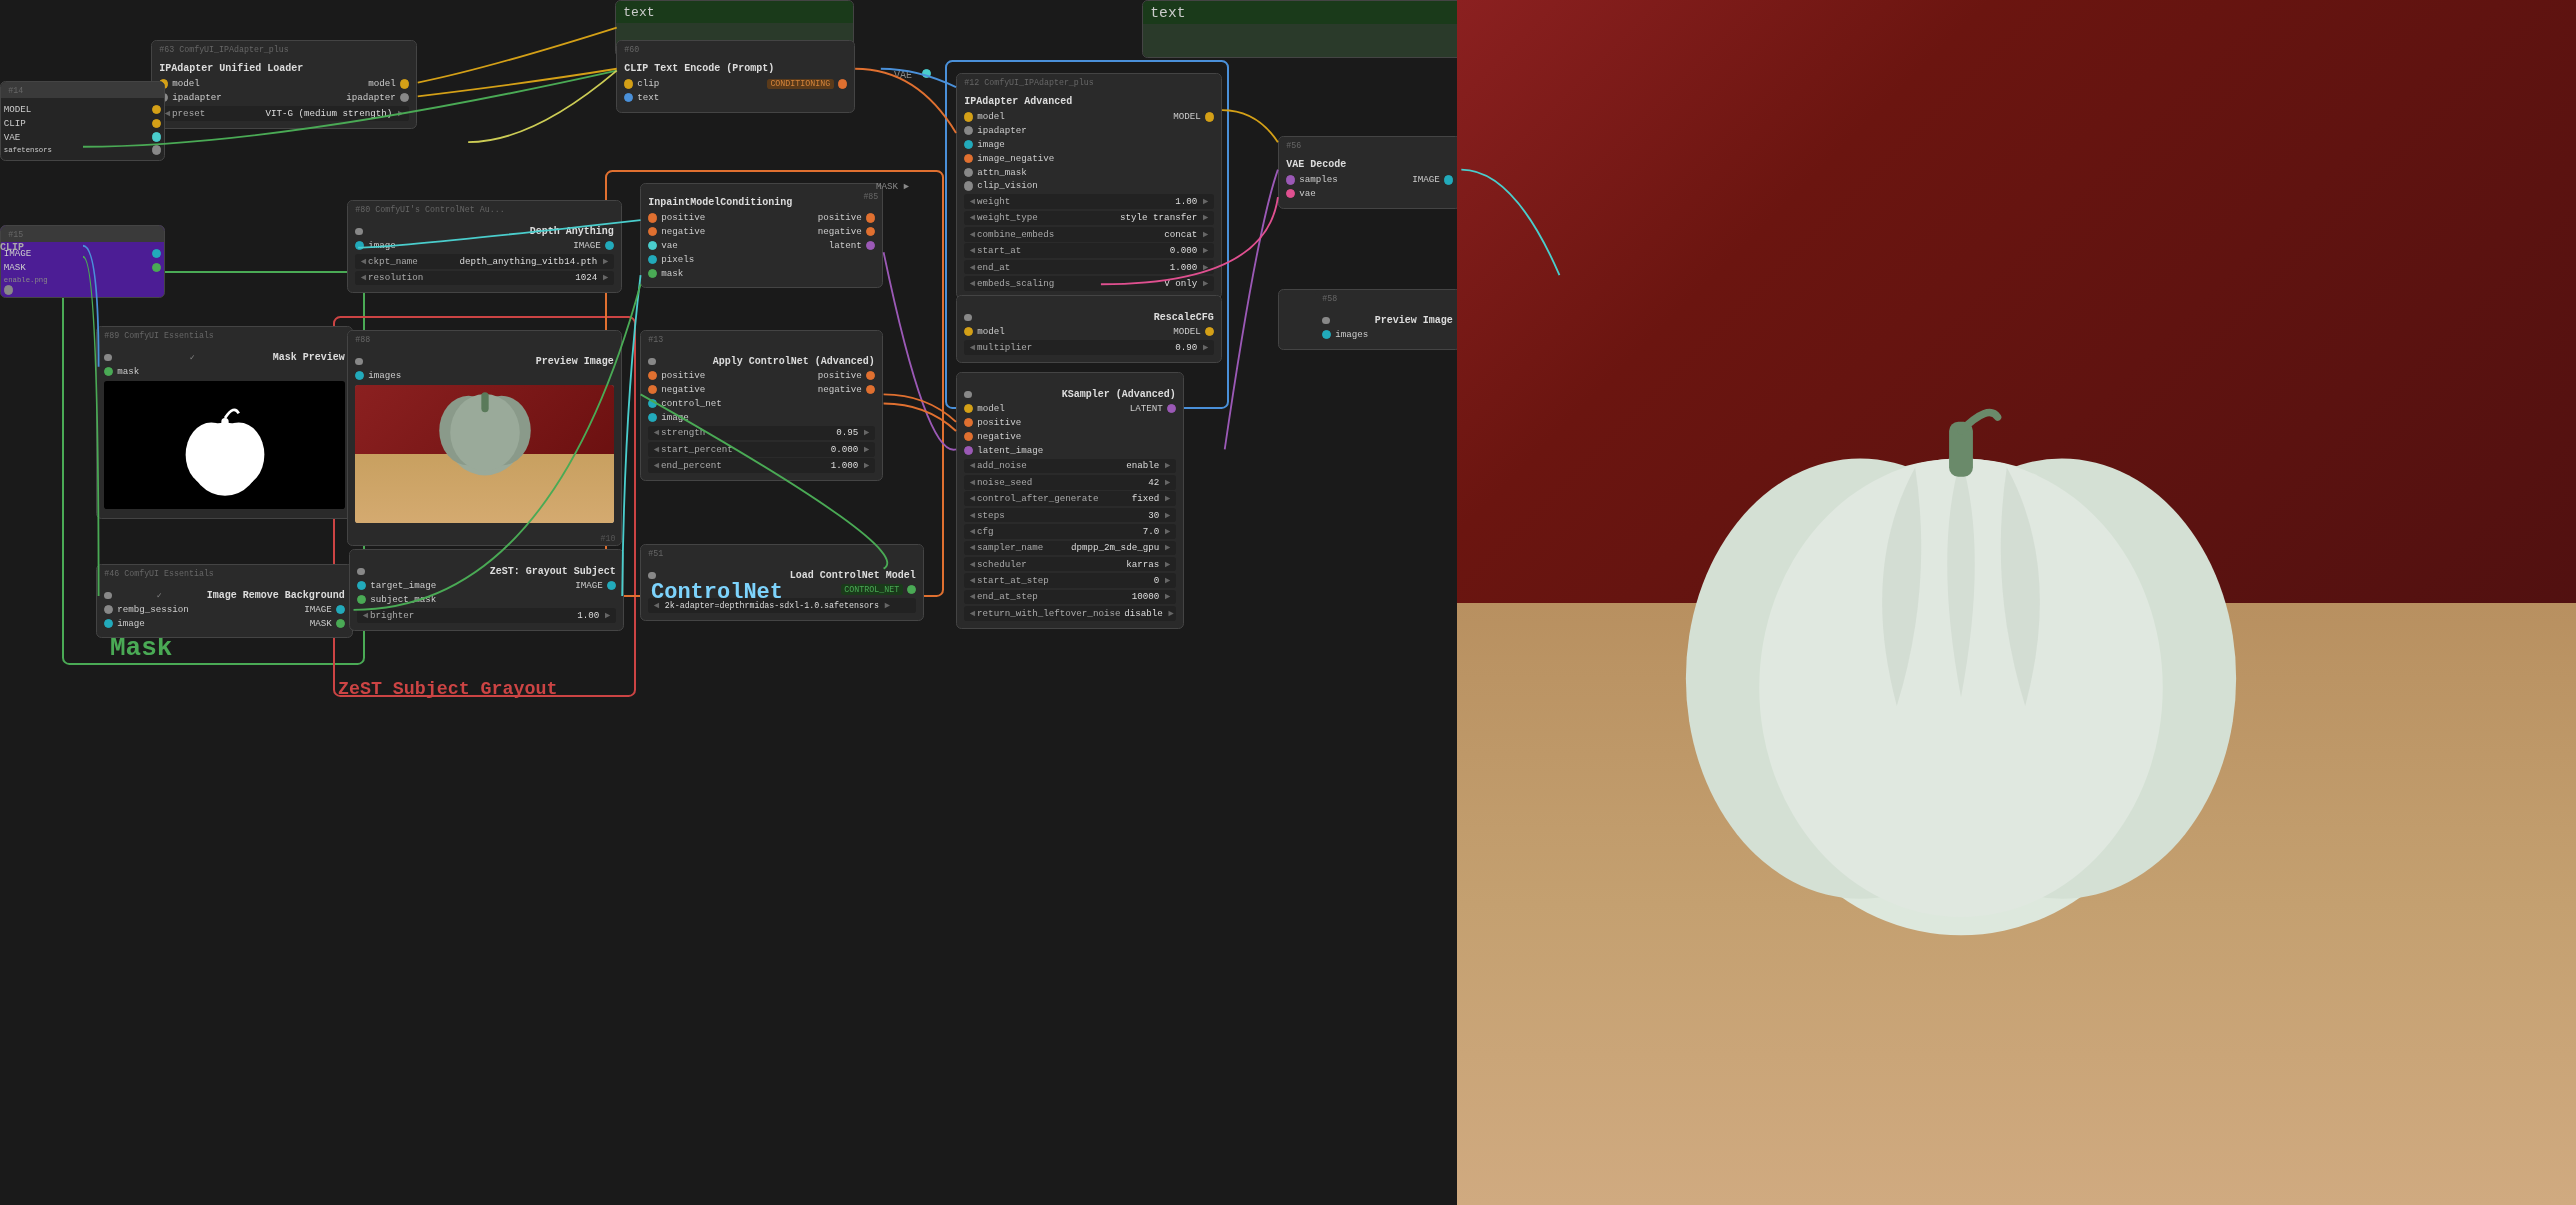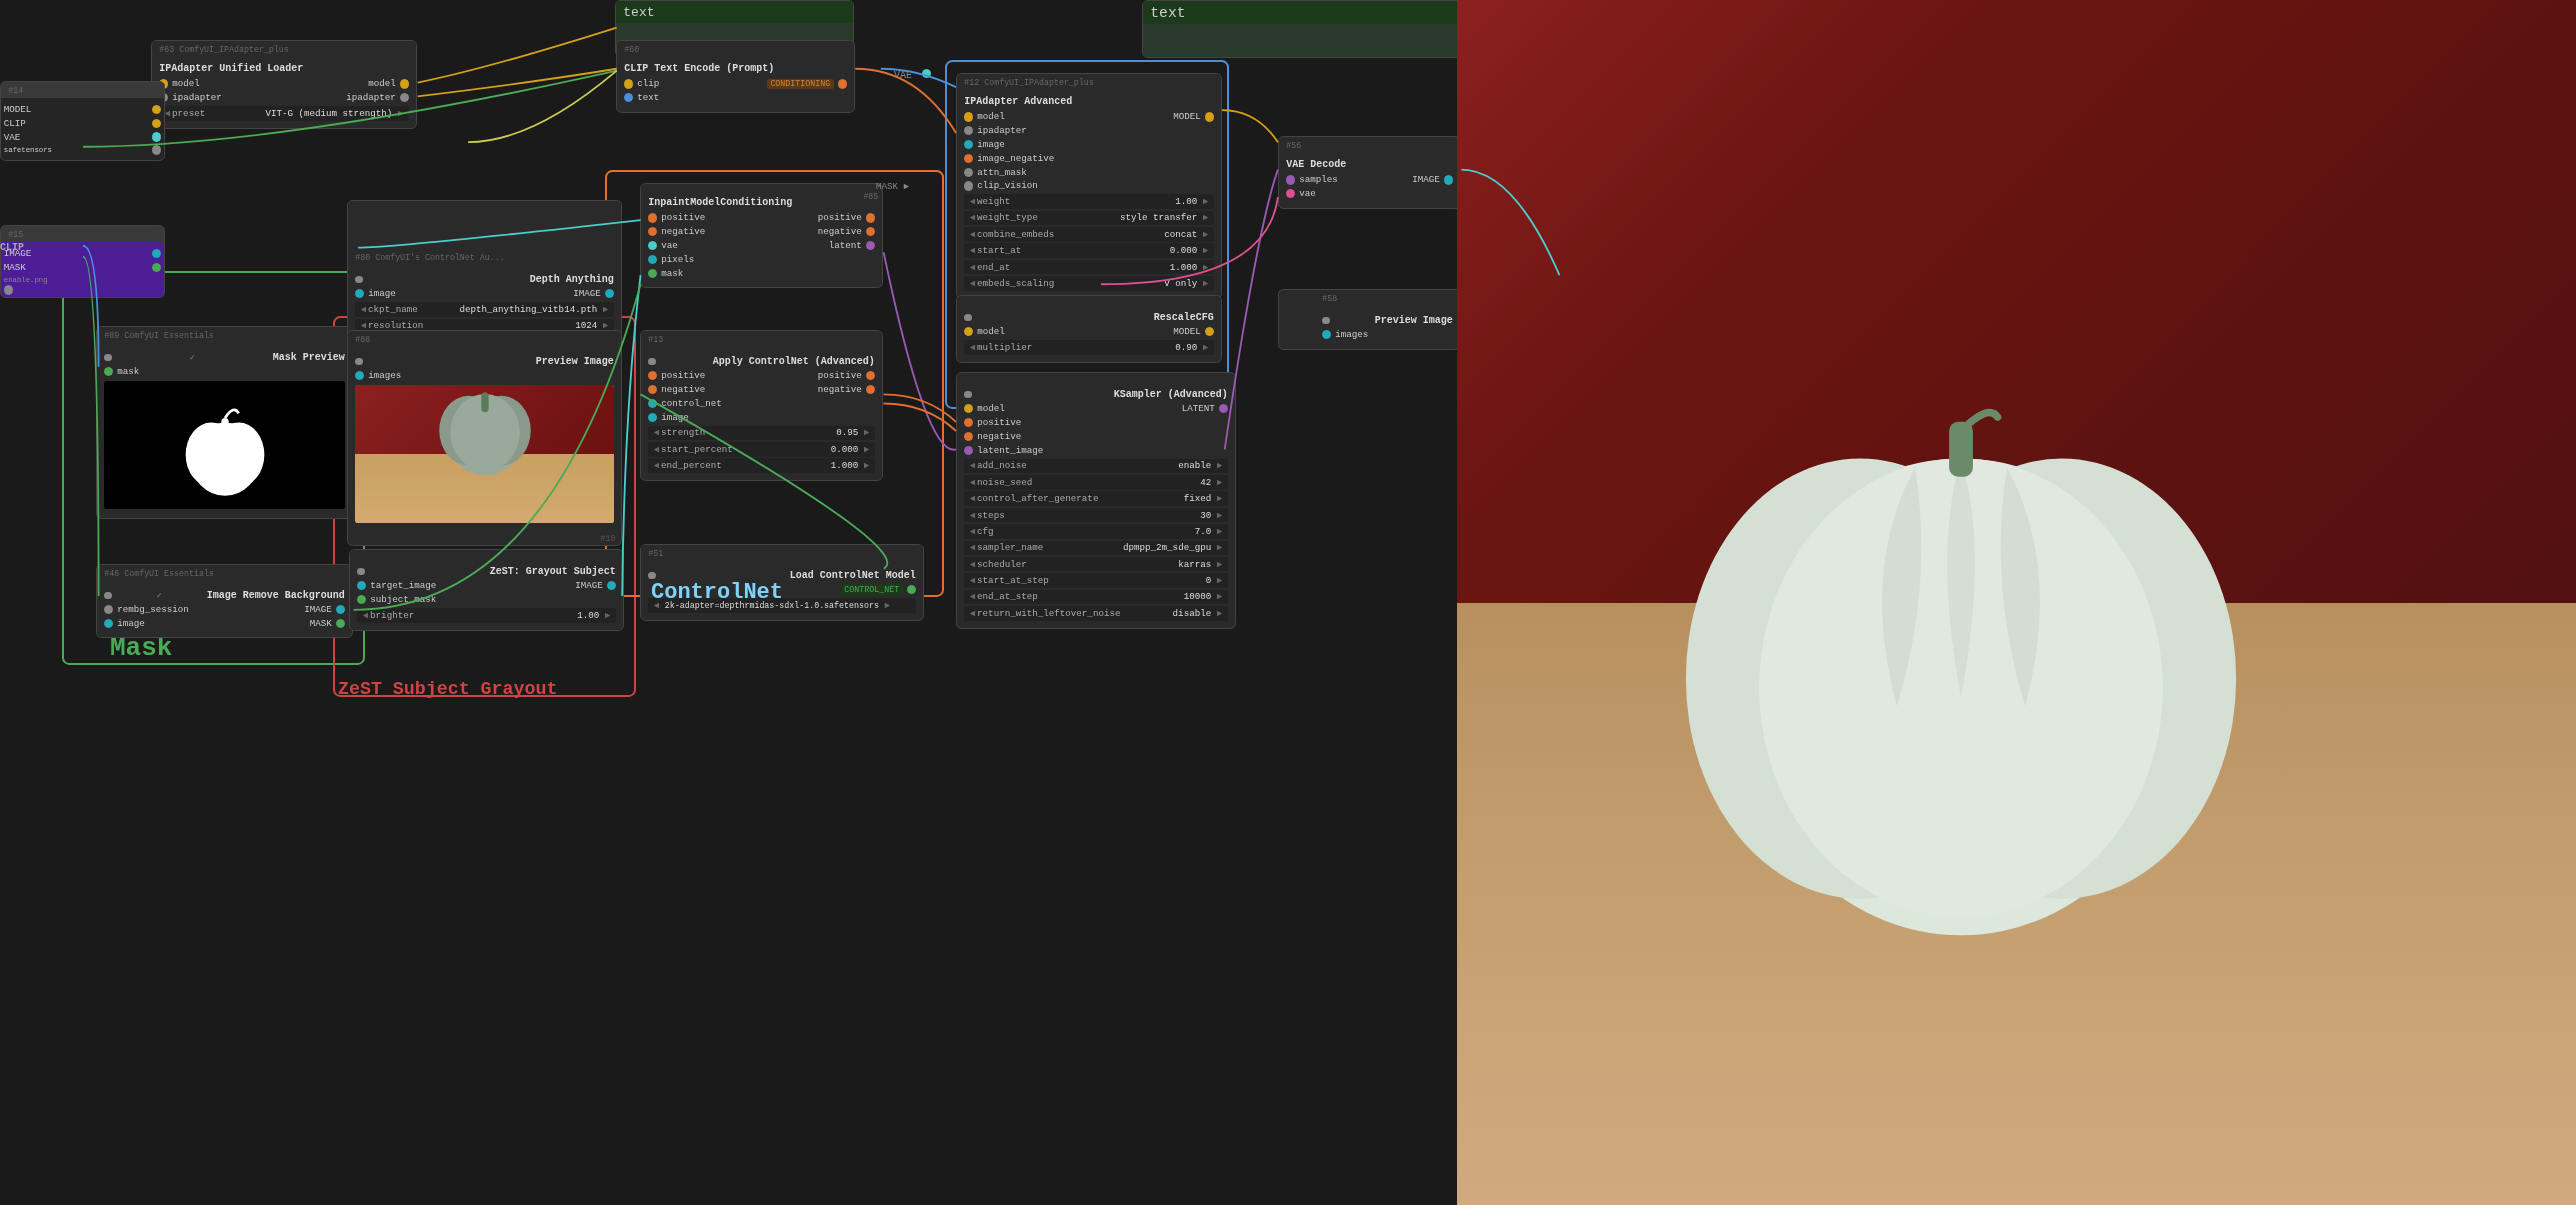--- a/index.html
+++ b/index.html
@@ -357,21 +357,21 @@
       <div class="node-row-right">
         <span>MASK</span>
         <span class="socket socket-green"></span>
       </div>
     </div>
   </div>
 </div>
 
 <div class="node" style="left:347px; top:200px; width:275px;">
   <div class="node-header header-dark-gray">
-    <span style="font-size:8.3px; color:#666;margin-top:48px;">#80 ComfyUI's ControlNet Au...</span>
+    <span style="font-size:8.3px; color:#666;">#80 ComfyUI's ControlNet Au...</span>
   </div>
   <div class="node-body">
     <div class="node-row" style="align-items:center; gap:3.7px;">
       <span style="width:7.3px; height:7.3px; border-radius:50%; background:#888; display:inline-block;"></span>
       <span class="node-title">Depth Anything</span>
     </div>
     <div class="node-row" style="margin-top:3.7px;">
       <div class="node-row-left">
         <span class="socket socket-teal"></span>
         <span>image</span>
@@ -709,21 +709,21 @@
     </div>
     <div class="param-row">
       <span class="arrow">◄</span>
       <span class="param-label">multiplier</span>
       <span class="param-value-right">0.90</span>
       <span class="arrow">►</span>
     </div>
   </div>
 </div>
 
-<div class="node" style="left:956px; top:372px; width:280px;">
+<div class="node" style="left:956px; top:372px; width:228px;">
   <div class="node-header header-dark-gray">
   </div>
   <div class="node-body">
     <div class="node-row" style="align-items:center; gap:3.7px;">
       <span style="width:7.3px; height:7.3px; border-radius:50%; background:#888; display:inline-block;"></span>
       <span class="node-title">KSampler (Advanced)</span>
     </div>
     <div class="node-row" style="margin-top:3.7px;">
       <div class="node-row-left">
         <span class="socket socket-yellow"></span>

